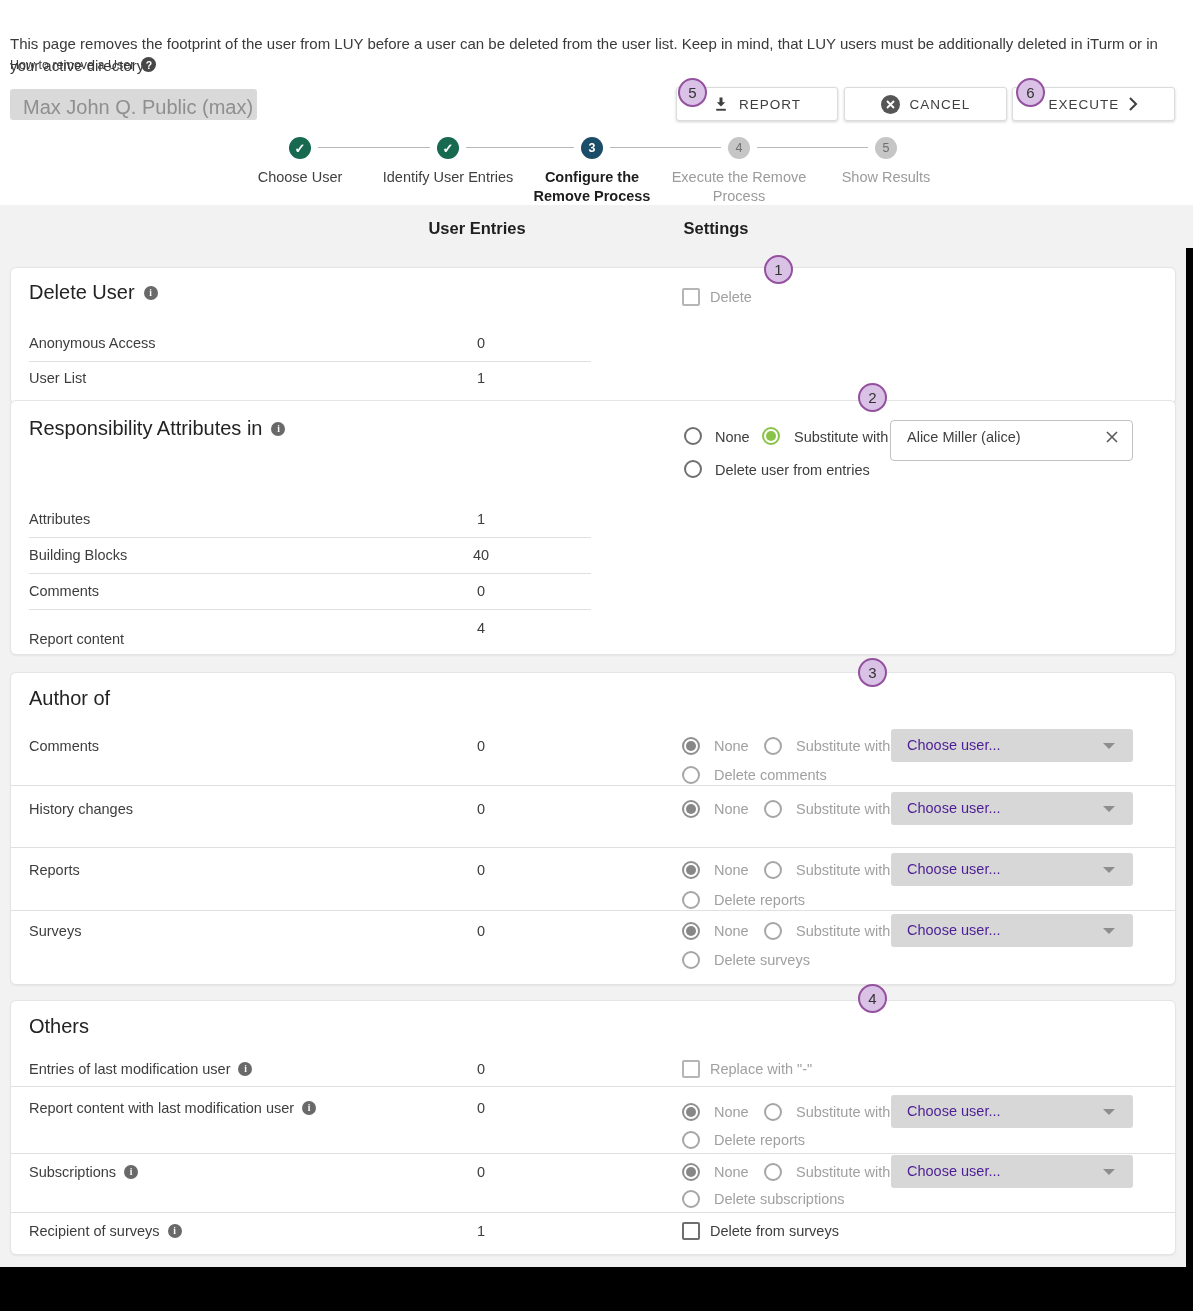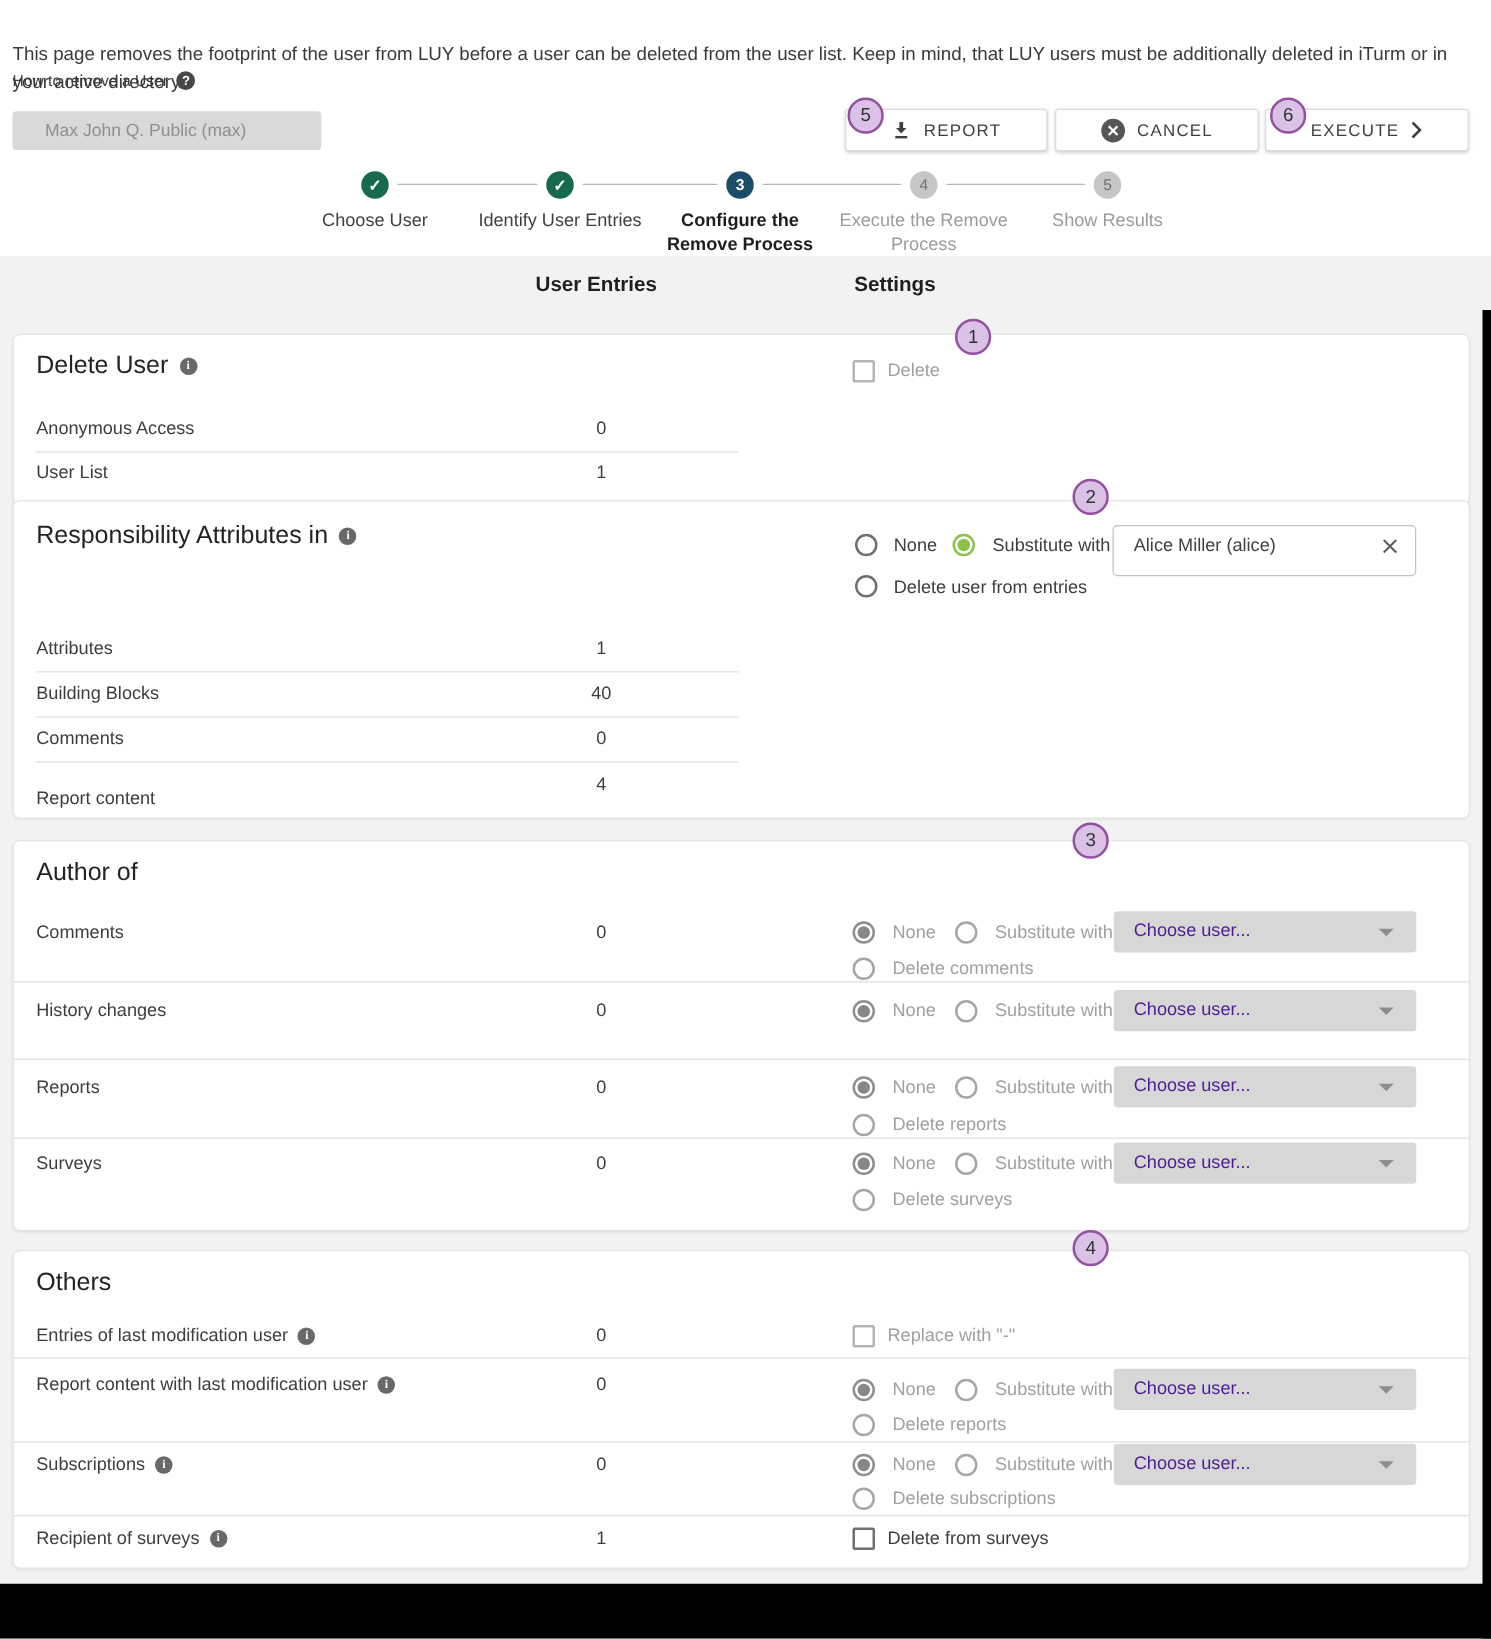--- a/index.html
+++ b/index.html
@@ -17,21 +17,21 @@
   .intro-par{position:absolute;left:10px;top:8px;width:1162px;font-size:15px;line-height:22px;color:#3a3a3a;margin-top:25px;}
   .help-row{position:absolute;left:10px;top:57px;display:flex;align-items:center;gap:7px;text-align:center;}
   .help-link{font-size:12.5px;color:#3a3a3a;cursor:pointer;}
   .help-icon{width:15px;height:15px;border-radius:50%;background:#474747;color:#fff;
     display:flex;align-items:center;justify-content:center;font-size:10.5px;font-weight:bold;}
   .help-icon::after{content:"?";}
 
   
   .user-field{position:absolute;left:10px;top:89px;width:247px;height:31px;background:#d9d9d9;
     border-radius:3px;box-sizing:border-box;}
-  .user-field span{position:absolute;left:26px;top:7px;font-size:14px;color:#8f8f8f;}
+  .user-field span{position:absolute;left:13px;top:7px;font-size:20px;color:#8f8f8f;}
 
   
   .btn{position:absolute;top:87px;height:34px;background:#fff;border:1px solid #dcdcdc;border-radius:3px;
     box-shadow:0 1px 3px rgba(0,0,0,.18);display:flex;align-items:center;justify-content:center;gap:10px;
     font-size:13.5px;letter-spacing:1px;color:#3e3e3e;box-sizing:border-box;cursor:pointer;}
   .cancel-circ{width:19px;height:19px;border-radius:50%;background:#565656;display:flex;align-items:center;justify-content:center;}
 
   
   .step-circle{position:absolute;top:137px;width:22px;height:22px;border-radius:50%;
     display:flex;align-items:center;justify-content:center;font-size:12.5px;}

